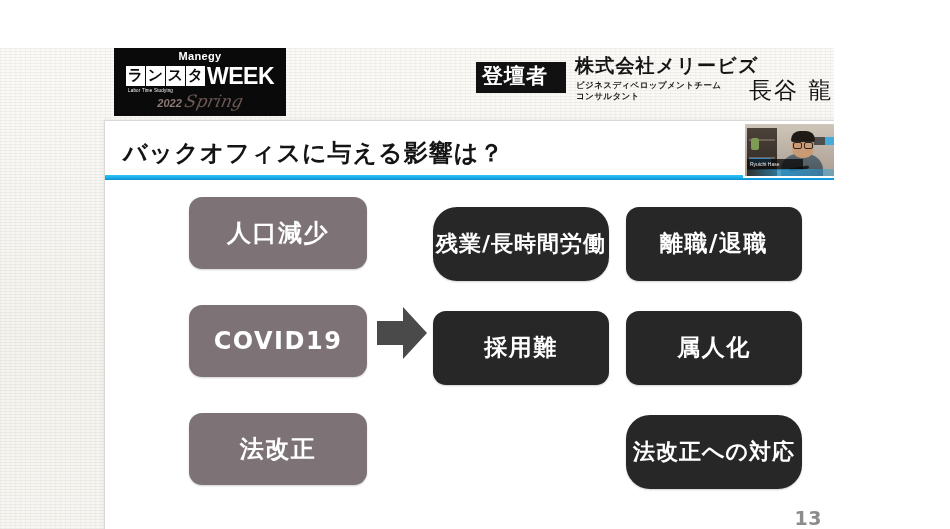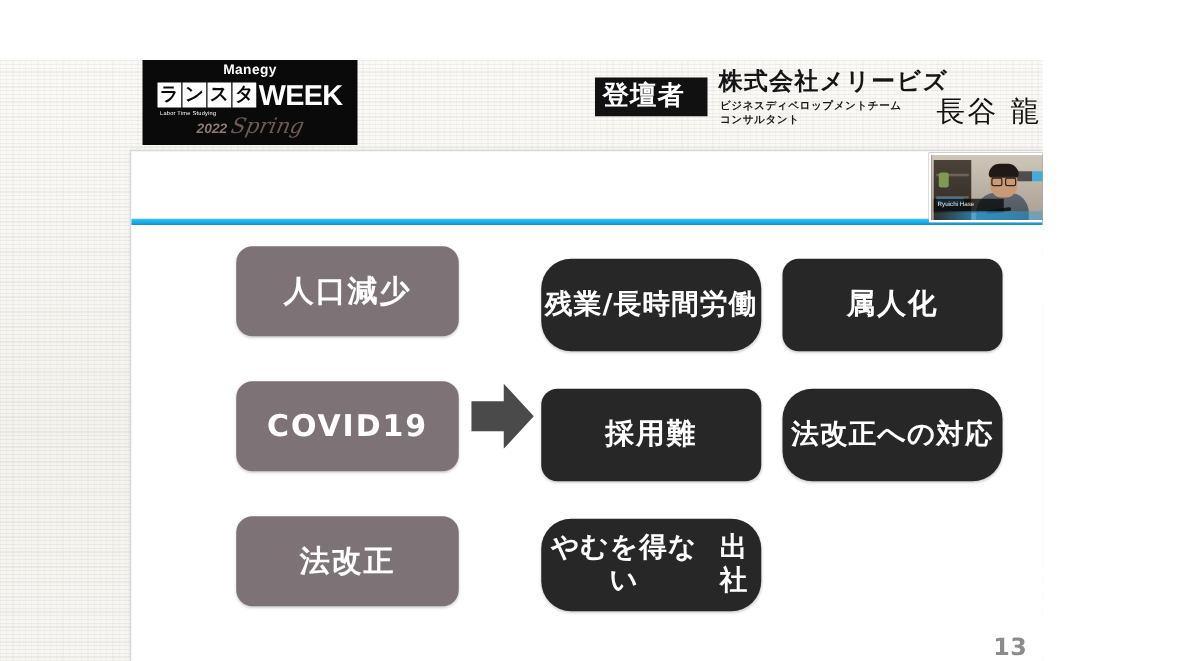--- a/index.html
+++ b/index.html
@@ -371,20 +371,21 @@
     <div id="speaker-company">株式会社メリービズ</div>
     <div id="speaker-dept">
       <div>ビジネスディベロップメントチーム</div>
       <div>コンサルタント</div>
     </div>
     <div id="speaker-name">長谷 龍一</div>
   </div>
 
   <div id="slide">
 
+    <div id="slide-title">バックオフィスに与える影響は？</div>
     <div id="title-rule"></div>
 
     <div id="webcam">
       <div class="cam-wall"></div>
       <div class="cam-shelf">
         <div class="cam-shelf-line" style="top:11px;"></div>
         <div class="cam-shelf-line" style="top:29px;"></div>
       </div>
       <div class="cam-green"></div>
       <div class="cam-blue"></div>
@@ -412,28 +413,24 @@
       </svg>
     </div>
 
     <div class="col" id="col-mid">
       <div class="chip chip-effect chip-2line">
         <span>残業/長時間</span>
           <br>
         <span>労働</span>
       </div>
       <div class="chip chip-effect">採用難</div>
-      <div class="chip chip-effect chip-2line">
-        <span>やむを得ない</span>
-          <br>
-        <span>出社</span>
-      </div>
     </div>
 
     <div class="col" id="col-right">
+      <div class="chip chip-effect">離職/退職</div>
       <div class="chip chip-effect">属人化</div>
       <div class="chip chip-effect chip-2line">
         <span>法改正への</span>
           <br>
         <span>対応</span>
       </div>
     </div>
 
     <div id="page-number">13</div>
   </div>

